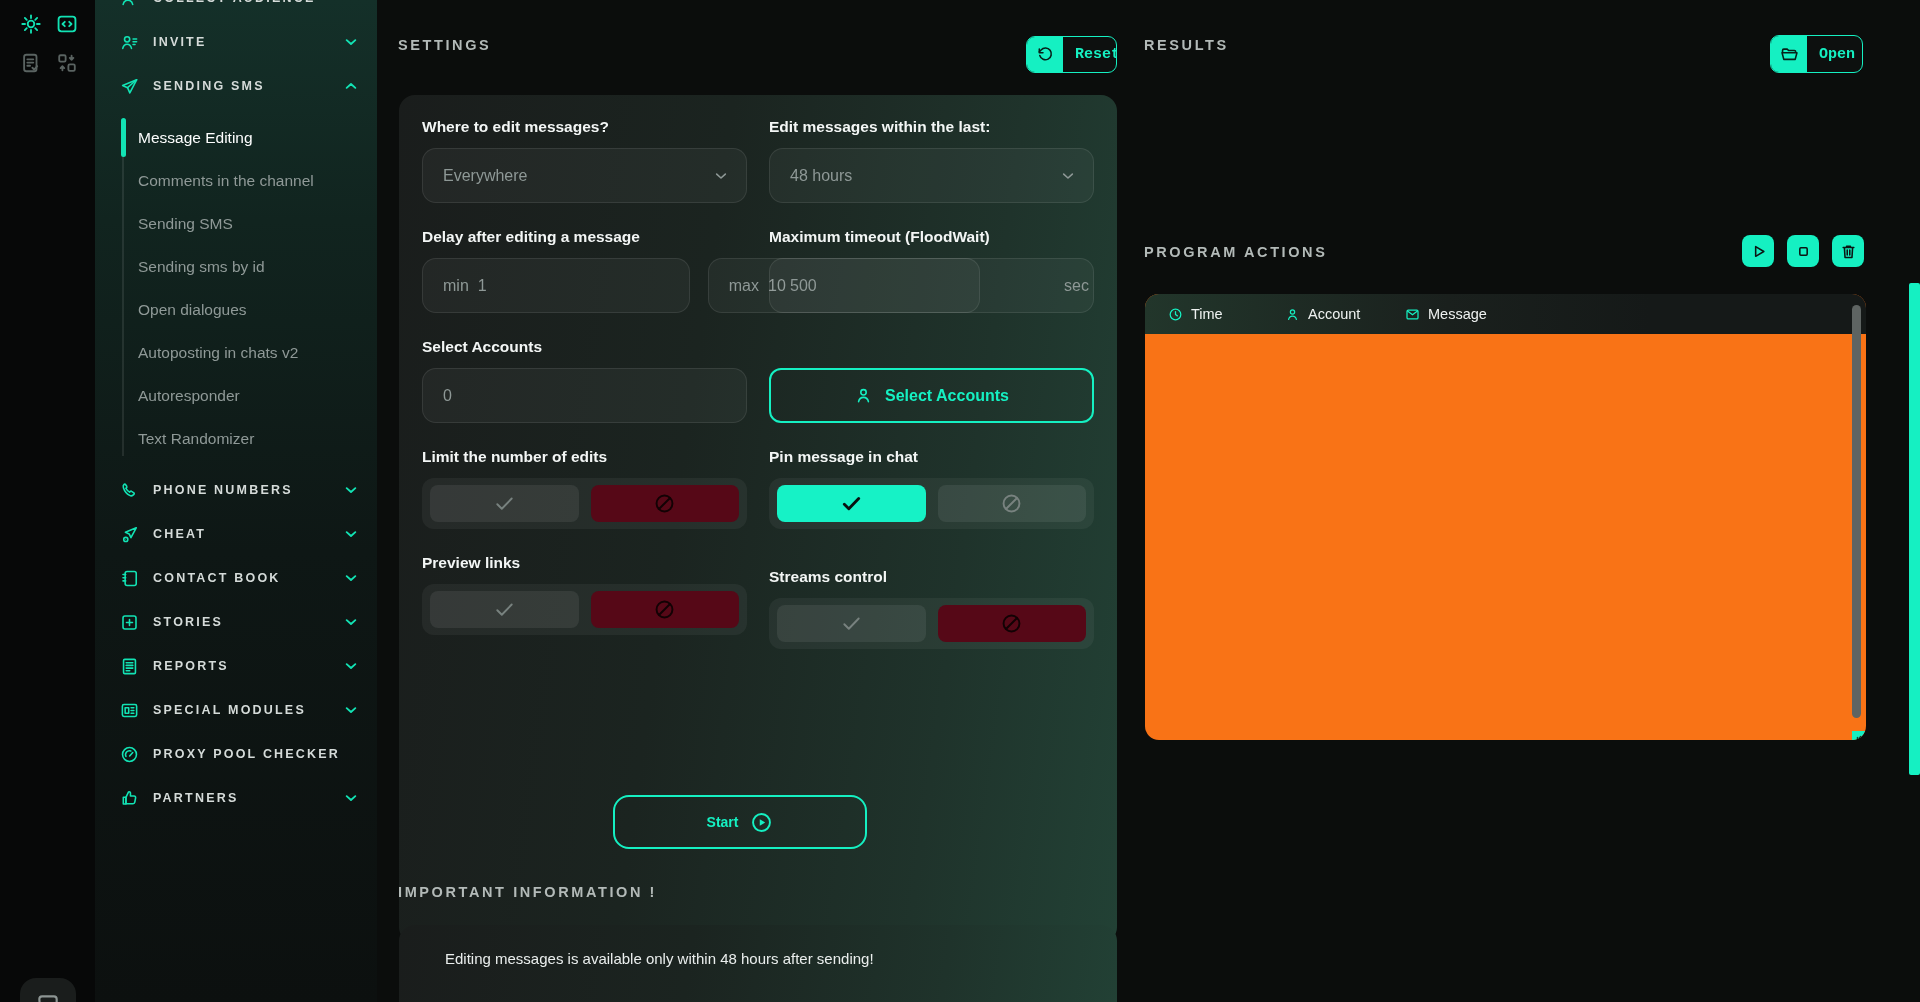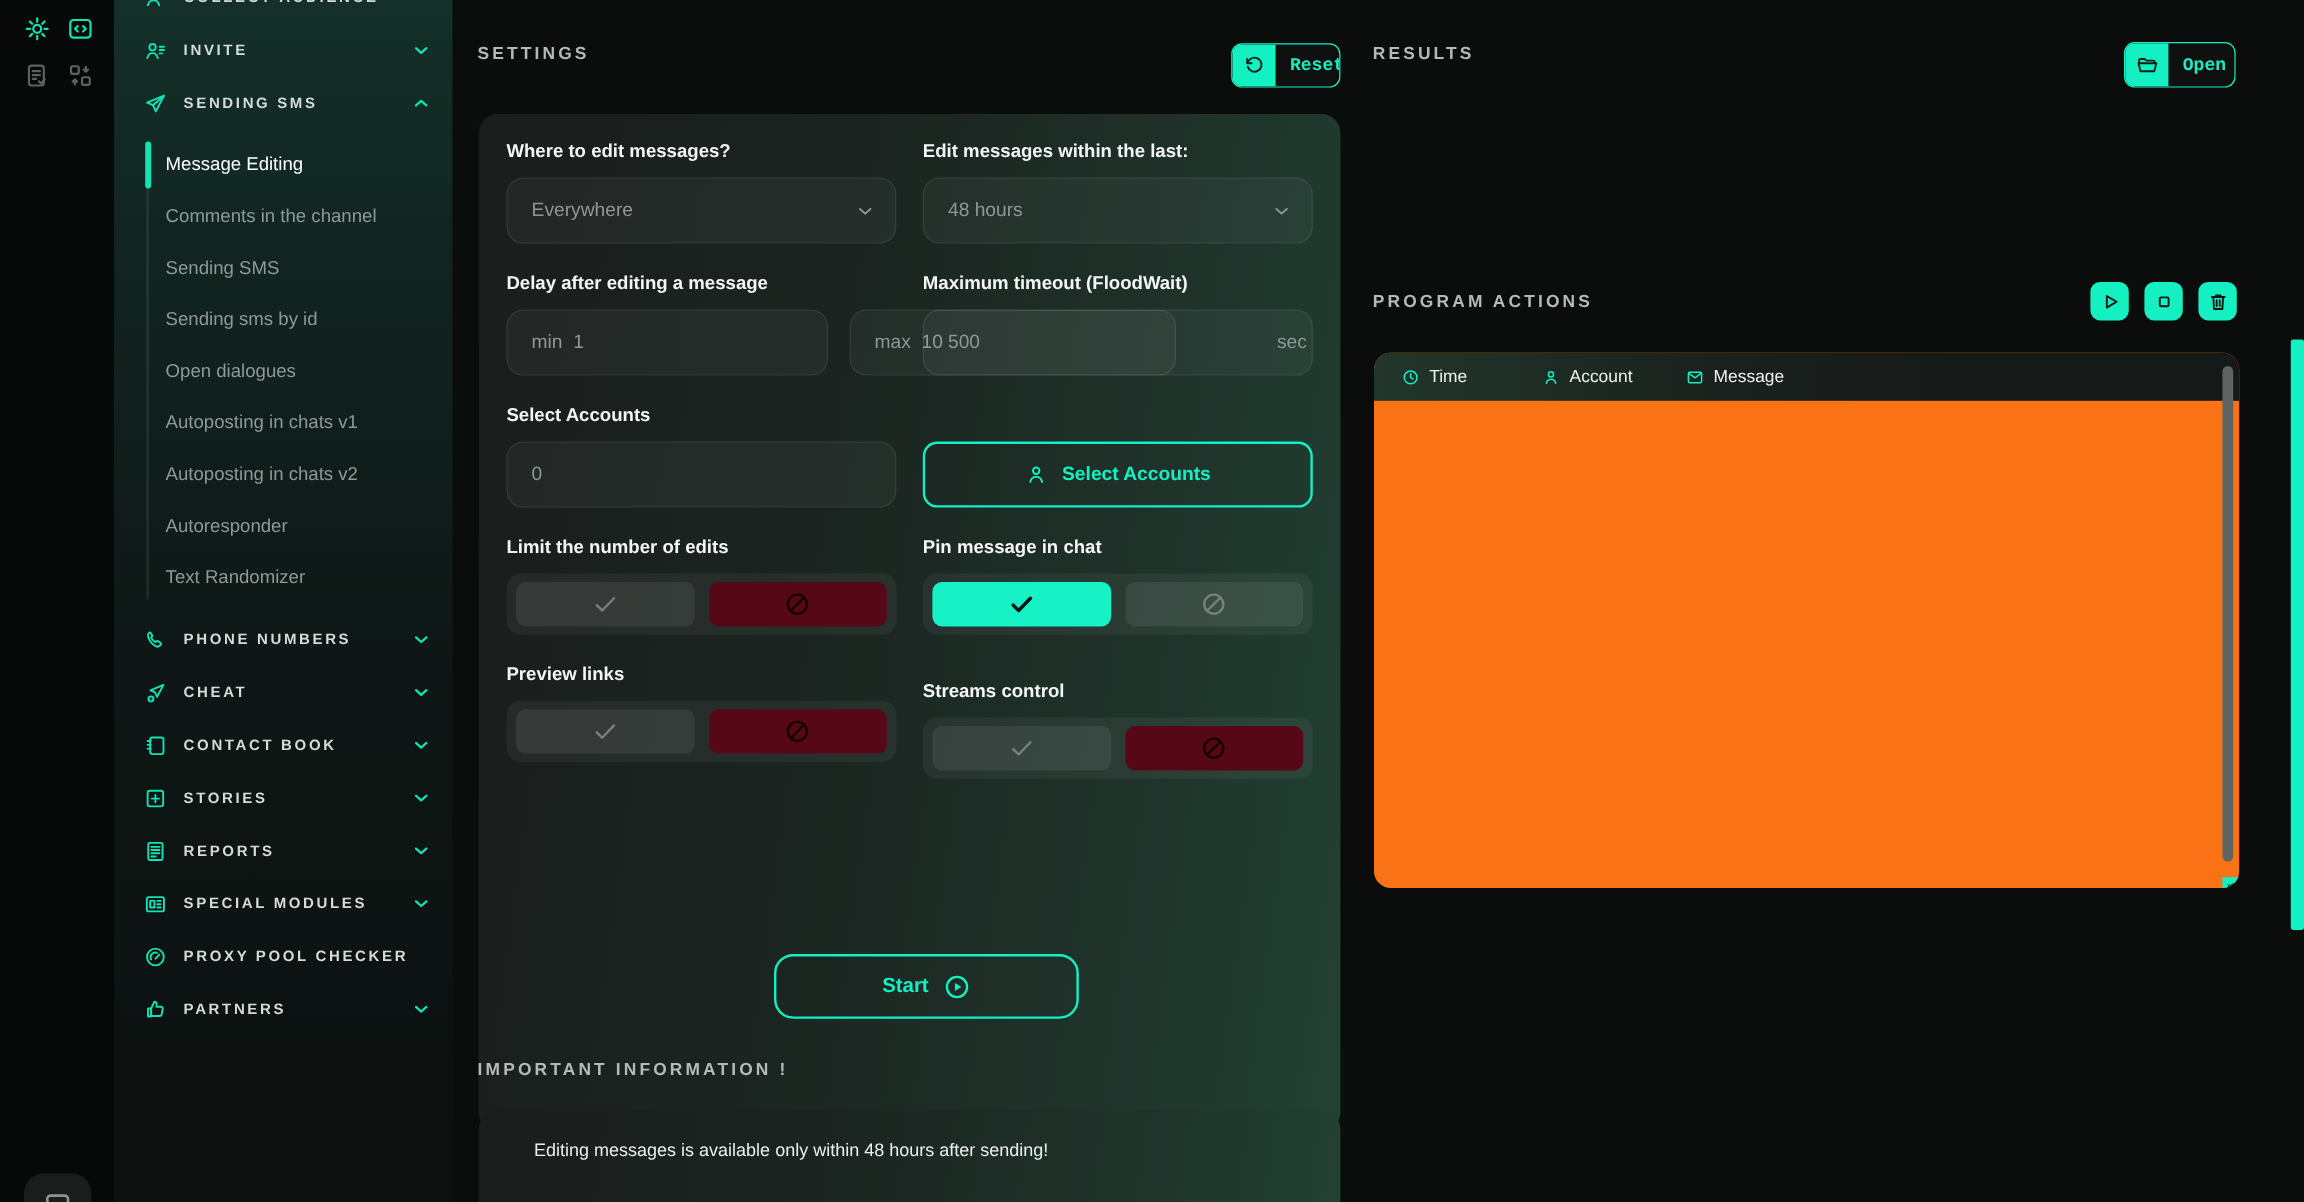--- a/index.html
+++ b/index.html
@@ -94,23 +94,23 @@
   .tbtn .ic-wrap{width:23px;height:23px}
   .tbtn.idle{background:rgba(255,255,255,.075);color:#78827f}
   .tbtn.on-bright{background:#16f2c6;color:#081210}
   .tbtn.on-bright svg{stroke-width:3}
   .tbtn.on-muted{background:var(--muted-green);color:#07241c}
   .tbtn.on-muted svg{stroke-width:3}
   .tbtn.on-ban{background:var(--maroon);color:#120204}
   .hl{margin:-14px;padding:10px;border:4px solid var(--hl-red);border-radius:12px}
   .hl .fg{margin-bottom:0}
 
-  #start-btn{position:absolute;left:268px;top:795px;width:254px;height:54px;border:2px solid var(--accent);
+  #start-btn{position:absolute;left:236px;top:795px;width:254px;height:54px;border:2px solid var(--accent);
     border-radius:16px;background:transparent;display:flex;align-items:center;justify-content:center;gap:12px;
-    color:var(--accent);font-size:17px;font-weight:bold;cursor:pointer;font-family:inherit}
+    color:var(--accent);font-size:14px;font-weight:bold;cursor:pointer;font-family:inherit}
   #start-btn .ic-wrap{width:23px;height:23px}
 
   #info-card{position:absolute;left:22px;top:925px;width:718px;height:140px;border-radius:16px;padding:24px 30px 0 46px}
   #info-card p{margin:0 0 15px;font-size:15px;color:#eaeeed;line-height:1.3}
 
   
   #action-btns{position:absolute;left:1365px;top:235px;display:flex;gap:13px}
   .act{width:32px;height:32px;border-radius:8px;background:var(--accent);color:#0b1513;border:none;cursor:pointer;
     display:flex;align-items:center;justify-content:center;padding:0}
   .act .ic-wrap{width:17px;height:17px}
@@ -217,21 +217,20 @@
             <path d="M5.5 9.2L12 15l6.5-5.8"></path>
           </svg>
         </span>
       </div>
       <div class="sub-list">
         <div class="sub-item active">Message Editing</div>
         <div class="sub-item">Comments in the channel</div>
         <div class="sub-item">Sending SMS</div>
         <div class="sub-item">Sending sms by id</div>
         <div class="sub-item">Open dialogues</div>
-        <div class="sub-item">Autoposting in chats v1</div>
         <div class="sub-item">Autoposting in chats v2</div>
         <div class="sub-item">Autoresponder</div>
         <div class="sub-item">Text Randomizer</div>
       </div>
       <div class="side-item">
         <span class="s-ic">
           <svg viewBox="0 0 24 24" fill="none" stroke="currentColor" stroke-width="2" stroke-linecap="round" stroke-linejoin="round">
             <path d="M5.2 4.3c-1.1 1-1.4 2.6-.9 4.1 1.2 3.8 4.4 7.9 7.9 9.8 1.4.8 3.1.7 4.2-.3l1.2-1.1c.6-.5.5-1.4-.1-1.9l-2.8-1.9c-.5-.4-1.2-.3-1.7.1l-.9.9c-1.9-1.1-3.6-2.8-4.7-4.7l.9-.9c.5-.5.5-1.2.2-1.7L6.9 4.4c-.4-.6-1.2-.7-1.7-.1z"></path>
           </svg>
         </span>

